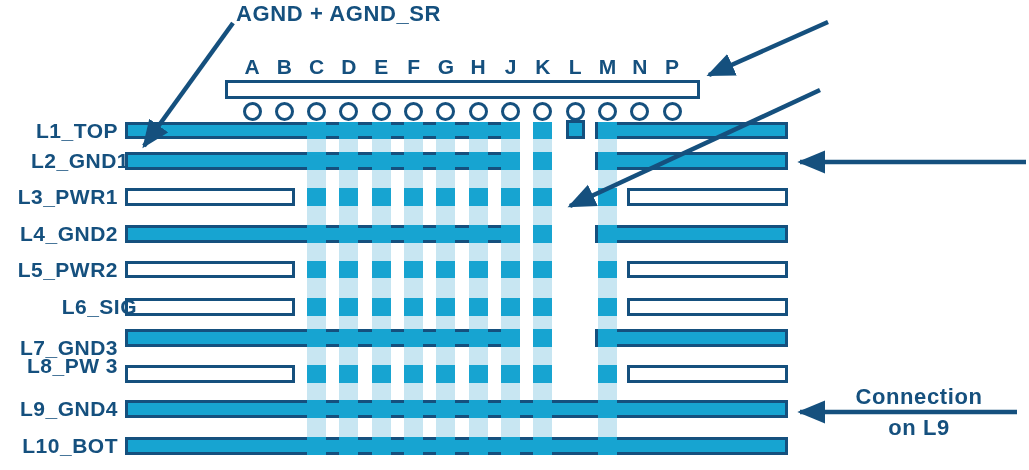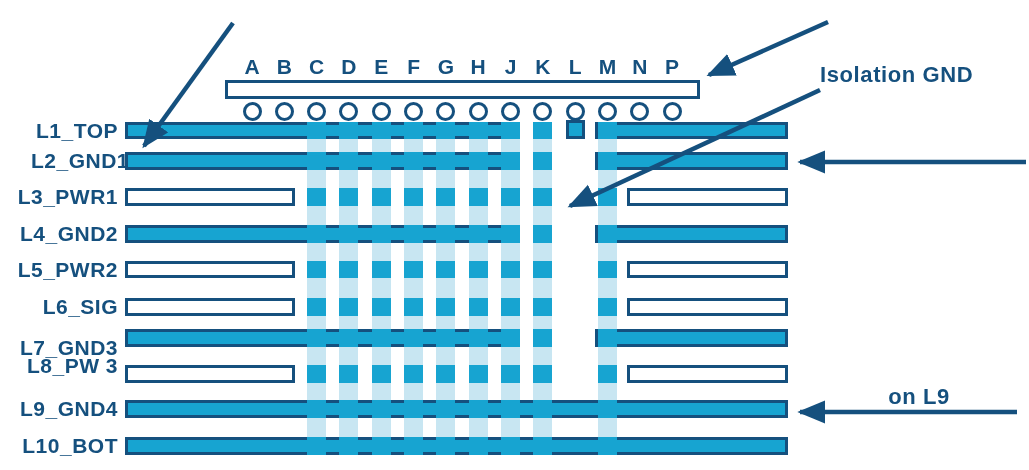--- a/index.html
+++ b/index.html
@@ -80,21 +80,21 @@
       <div class="bar outline" style="left: 627px; top: 188px; width: 161px; height: 18px;"></div>
       <div class="row-label" style="top: 185px; width: 118px;">L3_PWR1</div>
       <div class="bar solid" style="left: 125px; top: 225px; width: 395px; height: 18px;"></div>
       <div class="bar solid" style="left: 595px; top: 225px; width: 193px; height: 18px;"></div>
       <div class="row-label" style="top: 222px; width: 118px;">L4_GND2</div>
       <div class="bar outline" style="left: 125px; top: 261px; width: 170px; height: 17px;"></div>
       <div class="bar outline" style="left: 627px; top: 261px; width: 161px; height: 17px;"></div>
       <div class="row-label" style="top: 257.5px; width: 118px;">L5_PWR2</div>
       <div class="bar outline" style="left: 125px; top: 298px; width: 170px; height: 18px;"></div>
       <div class="bar outline" style="left: 627px; top: 298px; width: 161px; height: 18px;"></div>
-      <div class="row-label" style="top: 295px; width: 118px;">L6_SIG</div>
+      <div class="row-label" style="top: 295px; width: 118px; padding-left: 19px;">L6_SIG</div>
       <div class="bar solid" style="left: 125px; top: 329px; width: 395px; height: 18px;"></div>
       <div class="bar solid" style="left: 595px; top: 329px; width: 193px; height: 18px;"></div>
       <div class="row-label" style="top: 336px; width: 118px;">L7_GND3</div>
       <div class="bar outline" style="left: 125px; top: 365px; width: 170px; height: 18px;"></div>
       <div class="bar outline" style="left: 627px; top: 365px; width: 161px; height: 18px;"></div>
       <div class="row-label" style="top: 354px; width: 118px;">L8_PW 3</div>
       <div class="bar solid" style="left: 125px; top: 400px; width: 663px; height: 18px;"></div>
       <div class="row-label" style="top: 397px; width: 118px;">L9_GND4</div>
       <div class="bar solid" style="left: 125px; top: 437px; width: 663px; height: 18px;"></div>
       <div class="row-label" style="top: 434px; width: 118px;">L10_BOT</div>
@@ -211,18 +211,19 @@
     </defs>
     <g stroke="#15507E" stroke-width="4.5" fill="none">
       <line x1="233" y1="23" x2="144" y2="146" marker-end="url(#ah)"></line>
       <line x1="828" y1="22" x2="709" y2="75" marker-end="url(#ah)"></line>
       <line x1="820" y1="90" x2="570" y2="206" marker-end="url(#ah)"></line>
       <line x1="1026" y1="162" x2="800" y2="162" marker-end="url(#ah)"></line>
       <line x1="1017" y1="412" x2="800" y2="412" marker-end="url(#ah)"></line>
     </g>
   </svg>
 
-  <div class="ann" id="ann-isolation">Isolation GND</div>
+  <div class="ann" id="ann-agnd">AGND + AGND_SR</div>
   <div class="ann" id="ann-kelvin">
+    <div>Connection</div>
     <div>on L9</div>
   </div>
 
 </div>
 
 </body></html>

